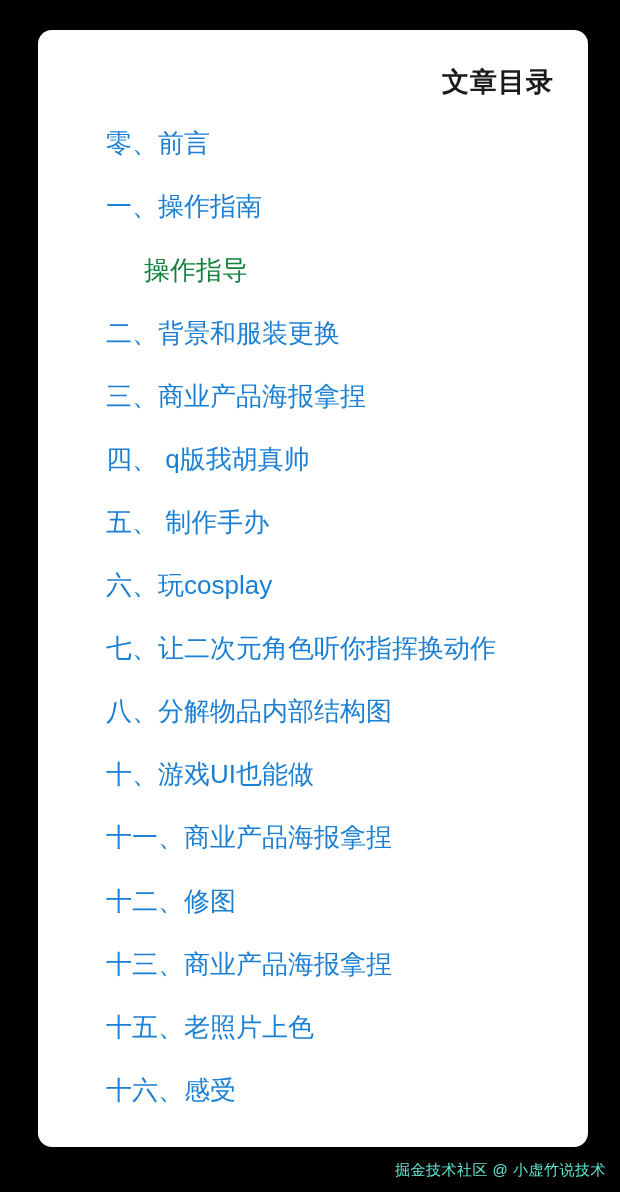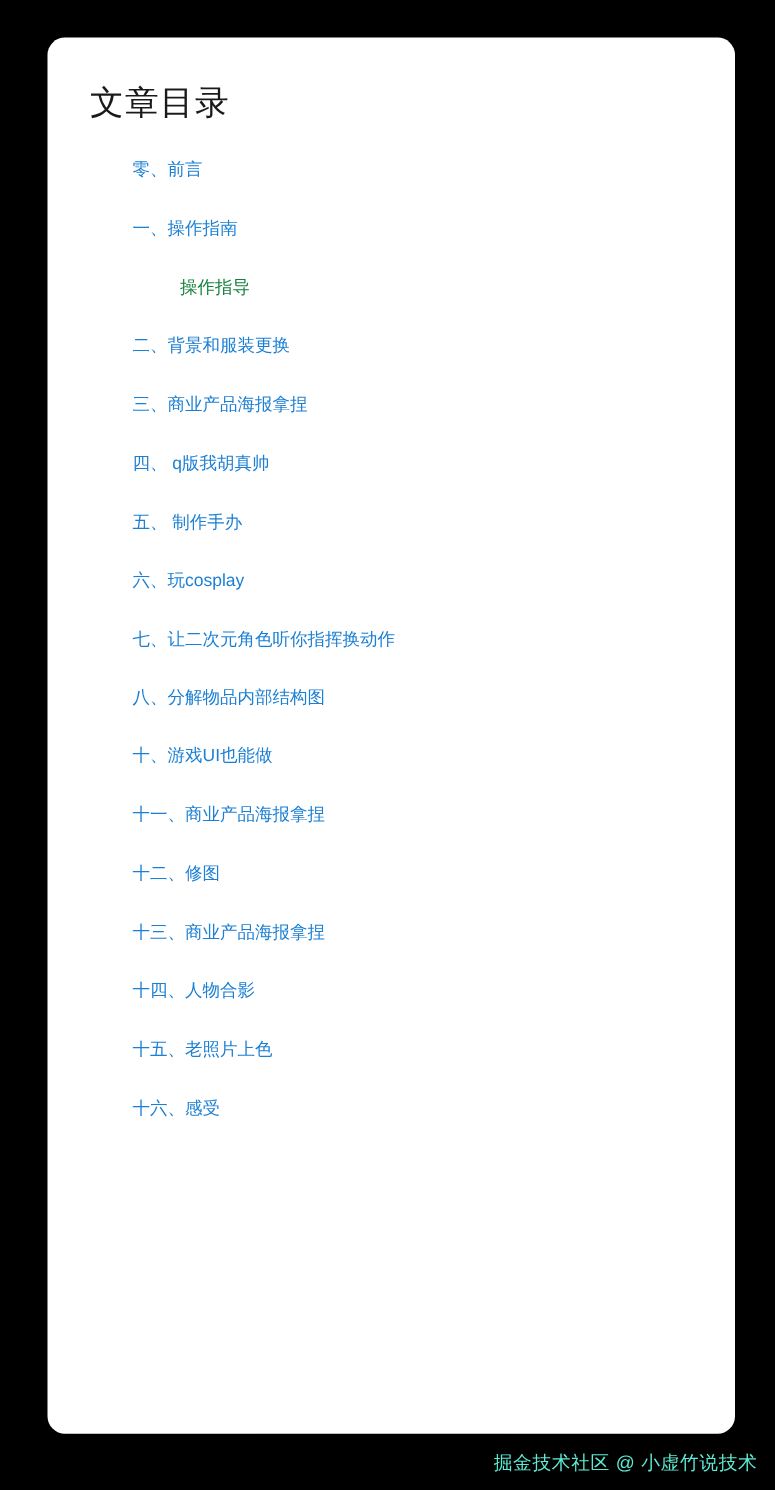--- a/index.html
+++ b/index.html
@@ -21,33 +21,34 @@
     width: 550px;
     height: 1117px;
     background: #ffffff;
     border-radius: 14px;
     box-sizing: border-box;
     padding: 30px 34px 0 34px;
     overflow: hidden;
   }
   .card-title {
     font-size: 27px;
-    font-weight: normal;
+    font-weight: bold;
     color: #1a1a1a;
     letter-spacing: 1px;
     margin: 6px 0 28px 0;
     line-height: 1.2;
+    text-align: right;
   }
   .toc {
     list-style: none;
     margin: 0;
     padding: 0;
   }
   .toc-item {
-    font-size: 14px;
+    font-size: 26px;
     color: #1b7fd4;
     line-height: 1.35;
     margin: 0 0 28px 0;
     padding-left: 34px;
     white-space: nowrap;
     cursor: pointer;
   }
   .toc-item.level-2 {
     padding-left: 72px;
     color: #15803d;
@@ -75,19 +76,18 @@
     <li class="toc-item">三、商业产品海报拿捏</li>
     <li class="toc-item">四、 q版我胡真帅</li>
     <li class="toc-item">五、 制作手办</li>
     <li class="toc-item">六、玩cosplay</li>
     <li class="toc-item">七、让二次元角色听你指挥换动作</li>
     <li class="toc-item">八、分解物品内部结构图</li>
     <li class="toc-item">十、游戏UI也能做</li>
     <li class="toc-item">十一、商业产品海报拿捏</li>
     <li class="toc-item">十二、修图</li>
     <li class="toc-item">十三、商业产品海报拿捏</li>
-    <li class="toc-item">十四、人物合影</li>
     <li class="toc-item">十五、老照片上色</li>
     <li class="toc-item">十六、感受</li>
   </ul>
 </div>
 
 <div class="watermark">掘金技术社区 @ 小虚竹说技术</div>
 
 </body></html>

